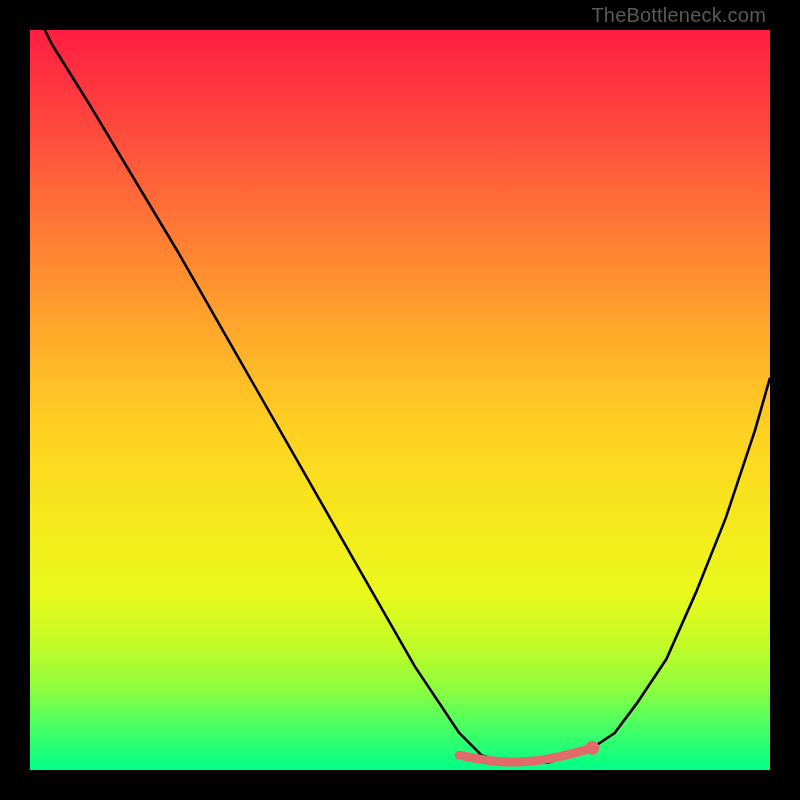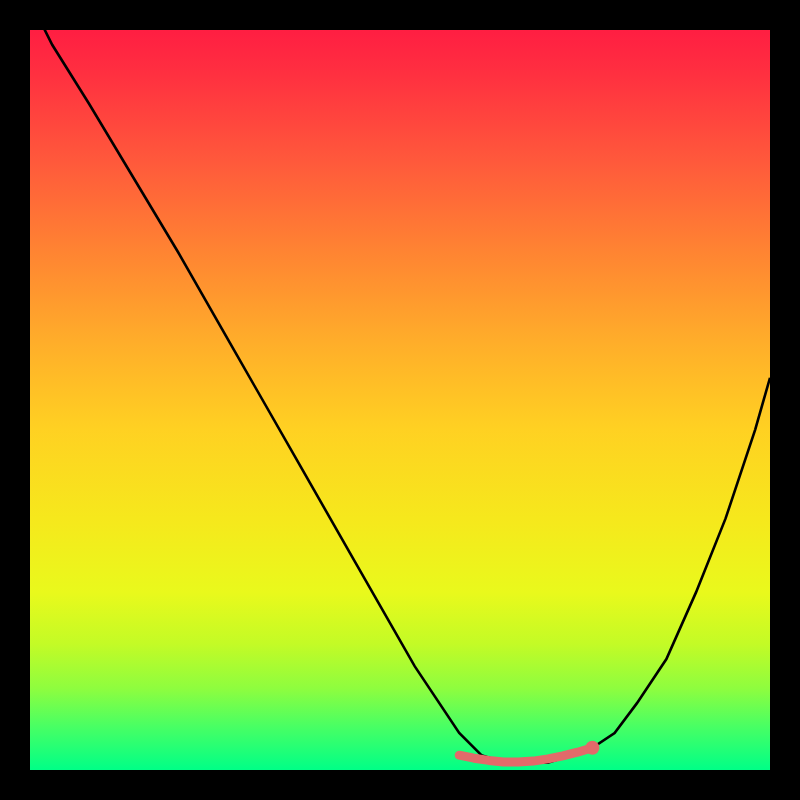--- a/index.html
+++ b/index.html
@@ -62,13 +62,14 @@
 
 <div class="stage">
   <div class="plot">
     <div class="gradient"></div>
     <svg class="curve" viewBox="0 0 740 740" preserveAspectRatio="none">
       <path id="curve-path" fill="none" stroke="#000000" stroke-width="2.6" d="M0.0 -29.6 L22.2 14.8 L59.2 74.0 L103.6 148.0 L148.0 222.0 L207.2 325.6 L266.4 429.2 L325.6 532.8 L384.8 636.4 L429.2 703.0 L451.4 725.2 L473.6 732.6 L495.8 732.6 L518.0 732.6 L540.2 725.2 L562.4 717.8 L584.6 703.0 L606.8 673.4 L636.4 629.0 L666.0 562.4 L695.6 488.4 L725.2 399.6 L740.0 347.8"></path>
       <path id="flat-path" fill="none" stroke="#e26a6a" stroke-width="9" stroke-linecap="round" stroke-linejoin="round" d="M429.2 725.2 L444.0 728.2 L458.8 730.4 L473.6 731.9 L488.4 731.9 L503.2 731.1 L518.0 728.9 L532.8 725.9 L547.6 722.2 L562.4 717.8"></path>
       <circle id="marker-dot" r="7" fill="#e26a6a" cx="562.4" cy="717.8"></circle>
     </svg>
   </div>
+  <div class="watermark">TheBottleneck.com</div>
 </div>
 
 </body></html>

